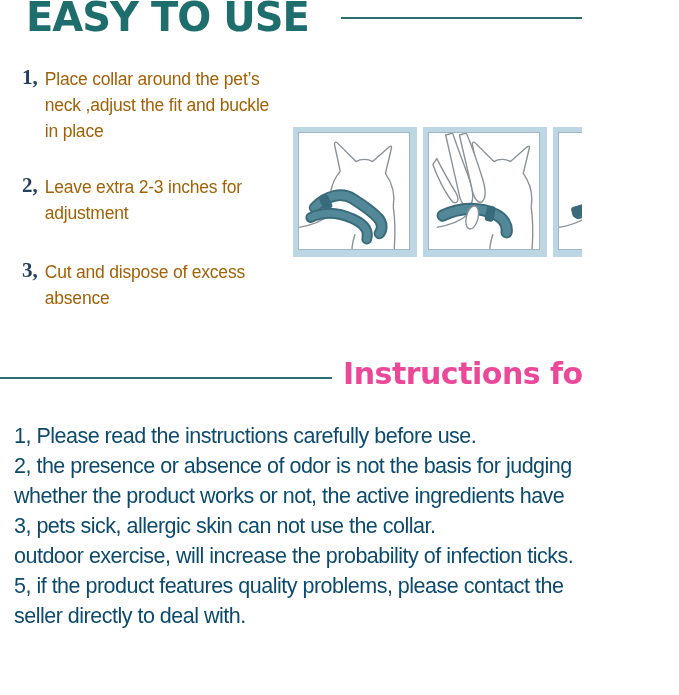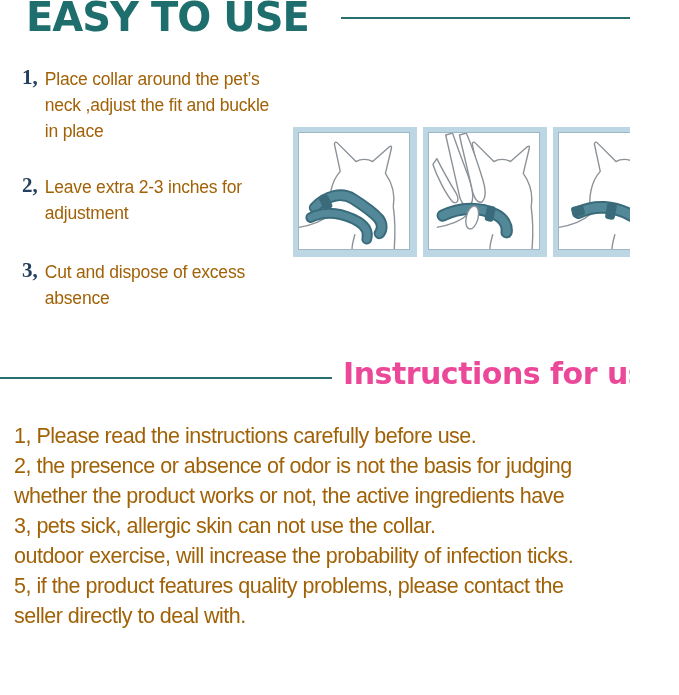--- a/index.html
+++ b/index.html
@@ -2,21 +2,20 @@
 <html><head>
 <meta charset="utf-8">
 <style>
   html,body{margin:0;padding:0;background:#ffffff;}
   #canvas{
     position:relative;
     width:582px;height:695px;
     background:#ffffff;
     overflow:hidden;
     font-family:"Liberation Sans", sans-serif;
-    padding-left:48px;
   }
   
   .h-easy{
     position:absolute;left:26px;top:-6px;
     font-family:"DejaVu Sans","Liberation Sans",sans-serif;
     font-size:40px;font-weight:800;letter-spacing:-1px;
     color:#1d6e6c;white-space:nowrap;
   }
   .rule{position:absolute;background:#2a6f70;height:2px;}
   .rule-top{left:341px;top:17px;width:305px;}
@@ -46,21 +45,21 @@
     padding:5px;flex:0 0 auto;
   }
   .panel-inner{
     width:112px;height:118px;background:#ffffff;
     border:1px solid #9fb6c4;box-sizing:border-box;overflow:hidden;
   }
   
   .body-text{
     position:absolute;left:14px;top:421px;width:660px;
     font-size:21.5px;line-height:30px;letter-spacing:-0.5px;
-    color:#a16207;
+    color:#0c4a6e;
   }
   .body-text div{white-space:nowrap;}
 </style>
 </head>
 <body>
 
 <div id="canvas">
 
   <div class="h-easy">EASY TO USE</div>
   <div class="rule rule-top"></div>

